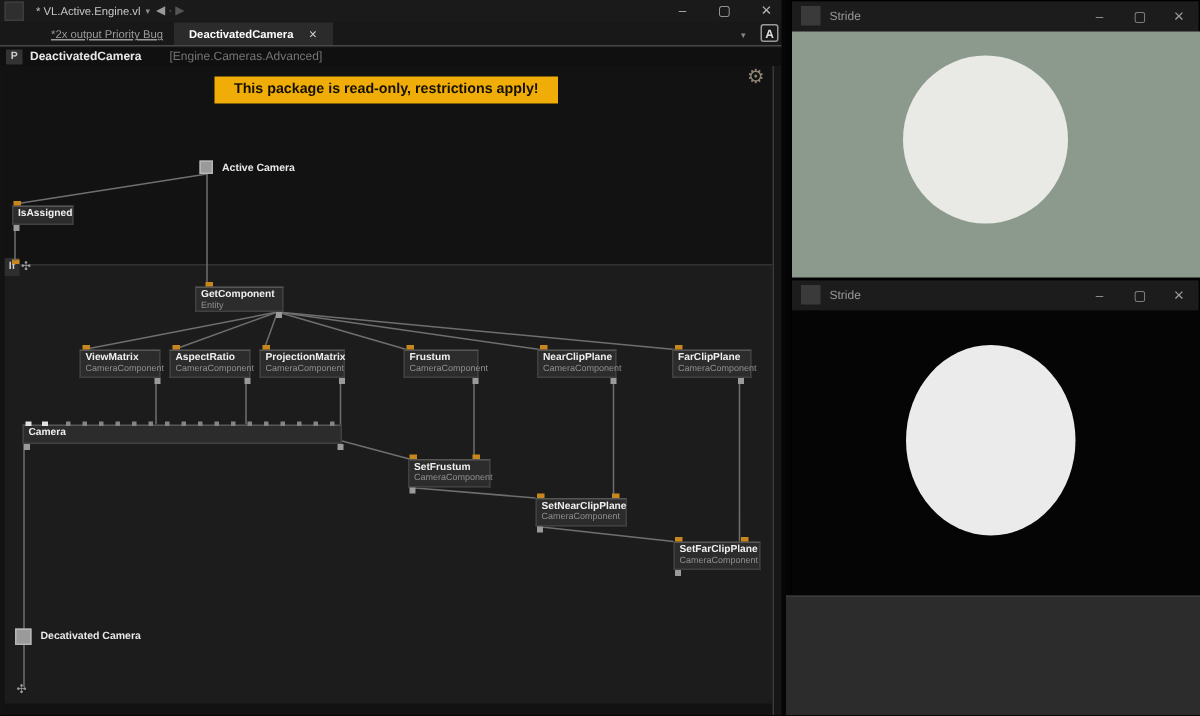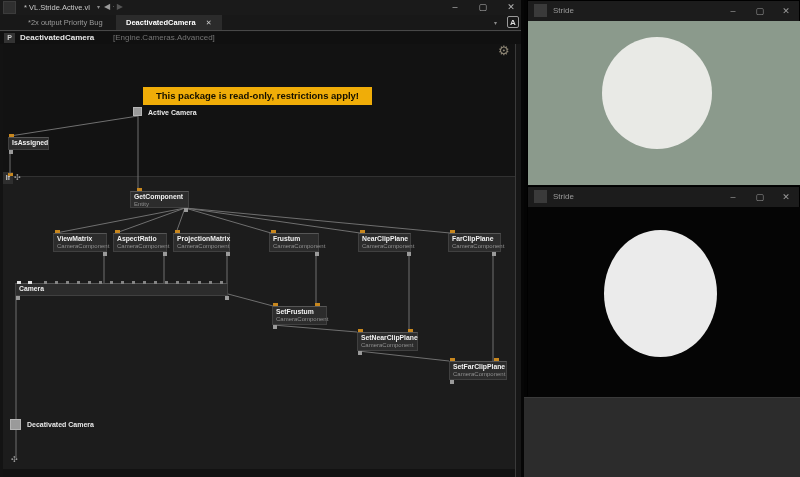--- a/index.html
+++ b/index.html
@@ -88,32 +88,32 @@
 </style>
 </head>
 <body>
 
 <div class="screen">
 
   <div class="editor">
 
     <div class="titlebar">
       <div class="app-icon"></div>
-      <span class="win-title">* VL.Stride.Active.vl</span>
+      <span class="win-title">* VL.Active.Engine.vl</span>
       <span class="title-caret">▾</span>
       <span class="nav"><span>◀</span><span class="dot">·</span><span class="fwd">▶</span></span>
       <span class="winctl ctl-min">–</span>
       <span class="winctl ctl-max">▢</span>
       <span class="winctl ctl-close">✕</span>
     </div>
 
     <div class="tabbar">
       <span class="tab-caret">▾</span>
       <span class="a-btn">A</span>
-    <div class="tab" style="left: 18px;"><span>*2x output Priority Bug</span></div>
+    <div class="tab" style="left: 24px; text-decoration: underline;"><span>*2x output Priority Bug</span></div>
         <div class="tab active" style="left: 116px;"><span>DeactivatedCamera</span><span class="tab-close">✕</span></div>
       </div>
 
     <div class="breadcrumb">
       <span class="p-badge">P</span>
       <span class="bc-name">DeactivatedCamera</span>
       <span class="bc-ns">[Engine.Cameras.Advanced]</span>
     </div>
 
     <div class="canvas">
@@ -239,21 +239,21 @@
             <div class="pin pin-out pin-b" style="left: 0px;"></div>
           </div>
           <div class="pad" style="left: 130px; top: 63px; width: 9px; height: 9px;">
             <div class="pad-label" style="left: 14px;">Active Camera</div>
           </div>
           <div class="pad" style="left: 7px; top: 375px; width: 11px; height: 11px;">
             <div class="pad-label" style="left: 16px;">Decativated Camera</div>
           </div>
         </div>
 
-      <div class="banner" style="background: rgb(240, 173, 8); margin-top: 36px;">This package is read-only, restrictions apply!</div>
+      <div class="banner" style="background: rgb(240, 173, 8);">This package is read-only, restrictions apply!</div>
     </div>
 
     <span class="gear">⚙</span>
     <div class="scroll-edge"></div>
     <div class="right-rail"></div>
     <div class="editor-edge"></div>
   </div>
 
   <div class="swin swin1">
     <div class="stitle">

